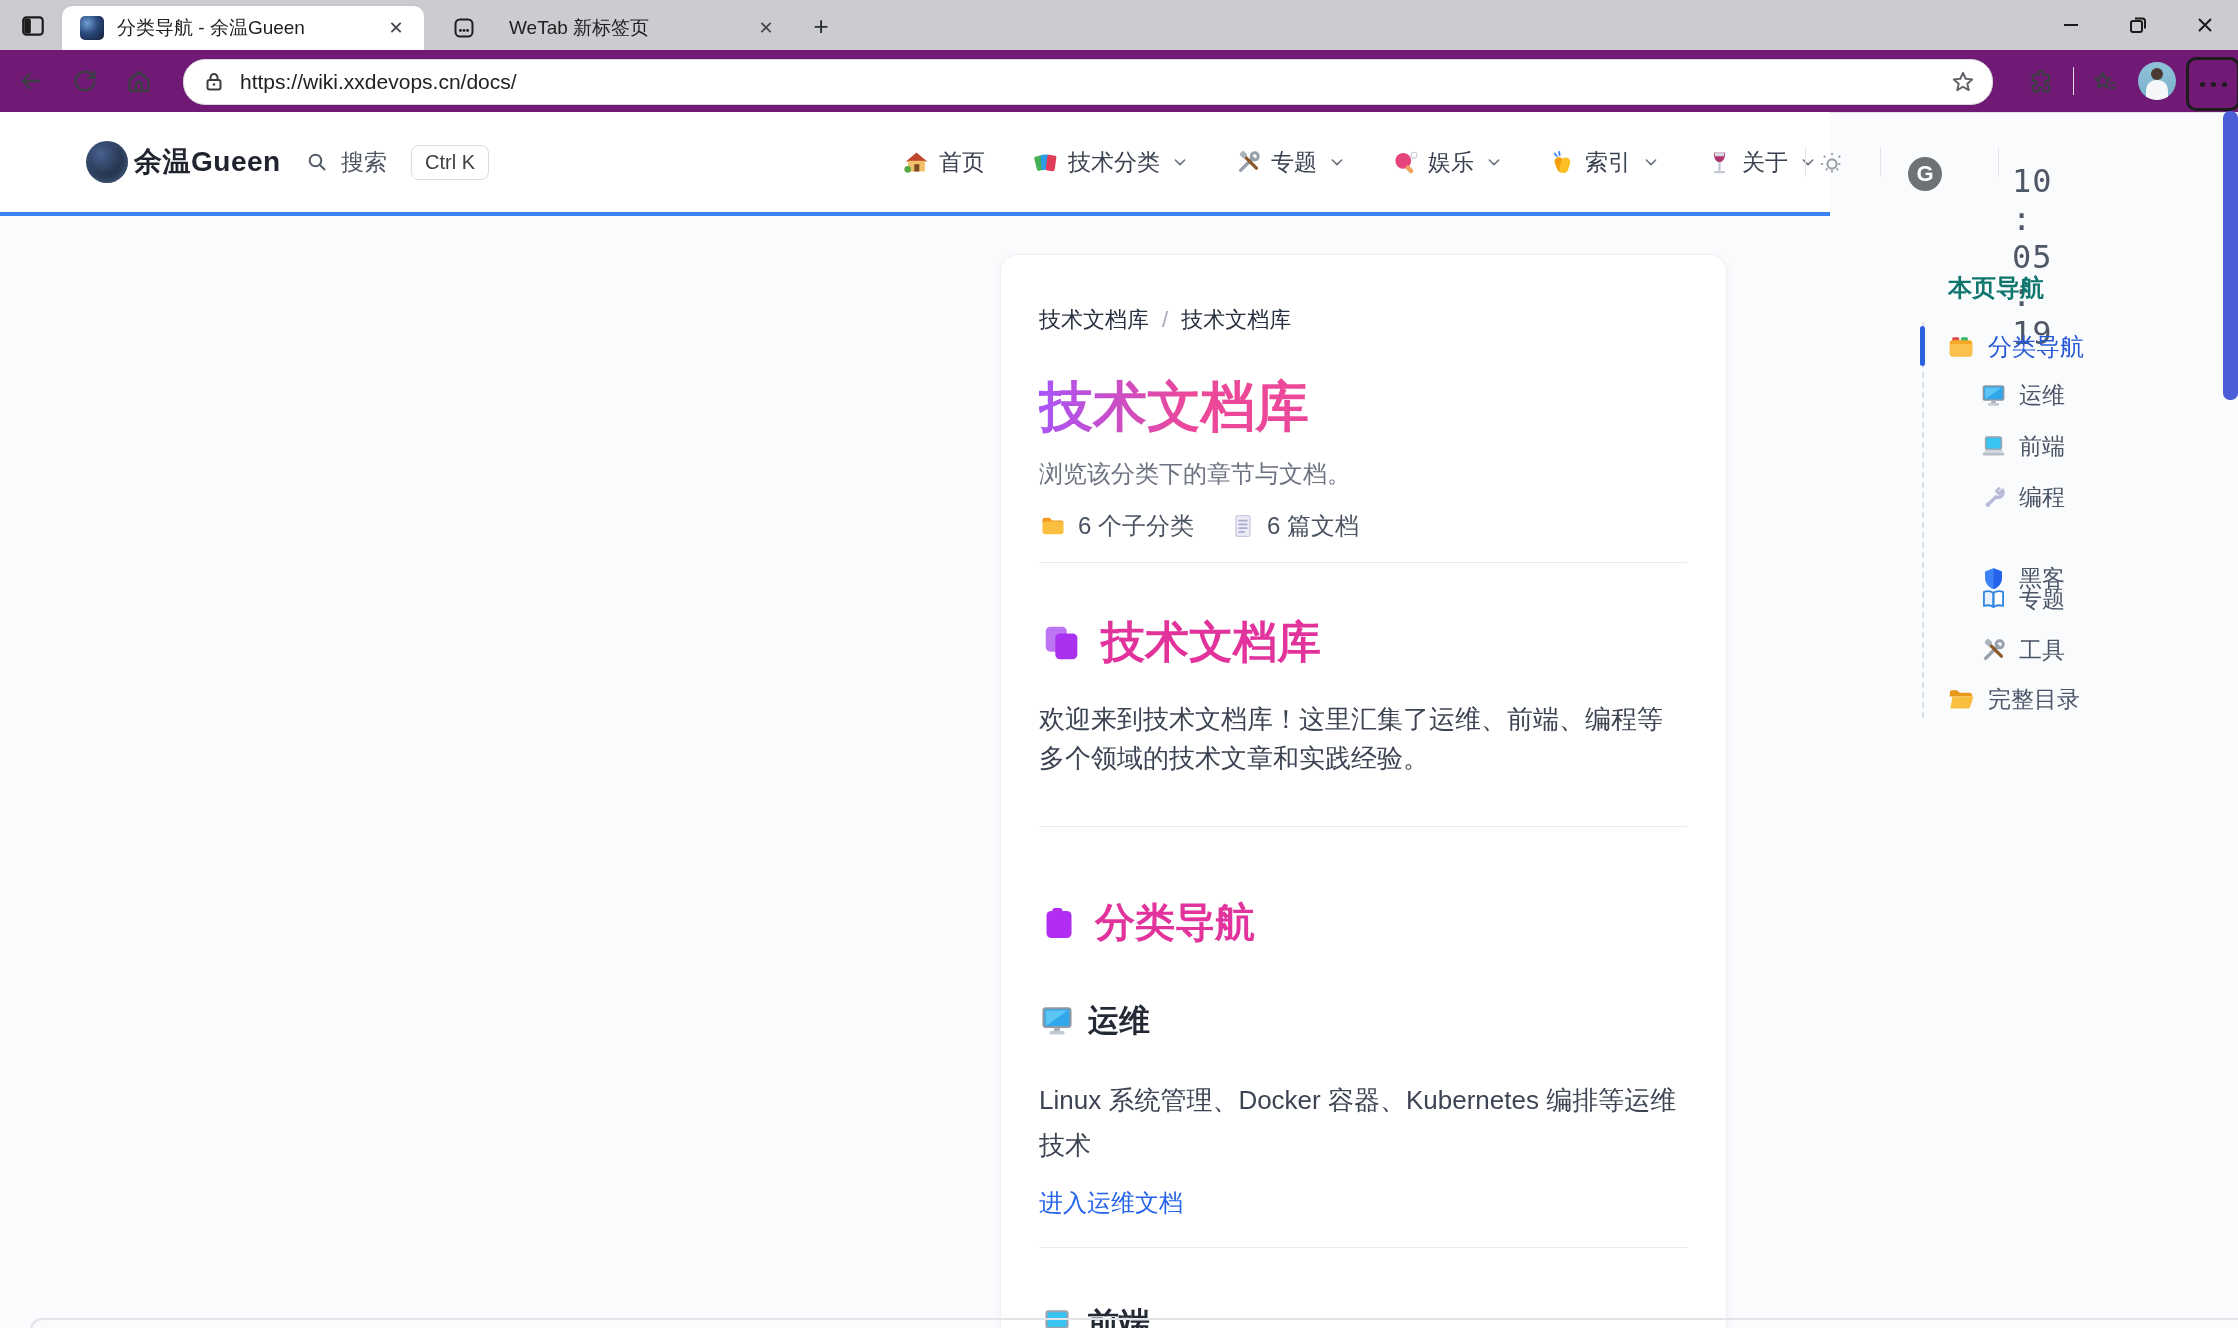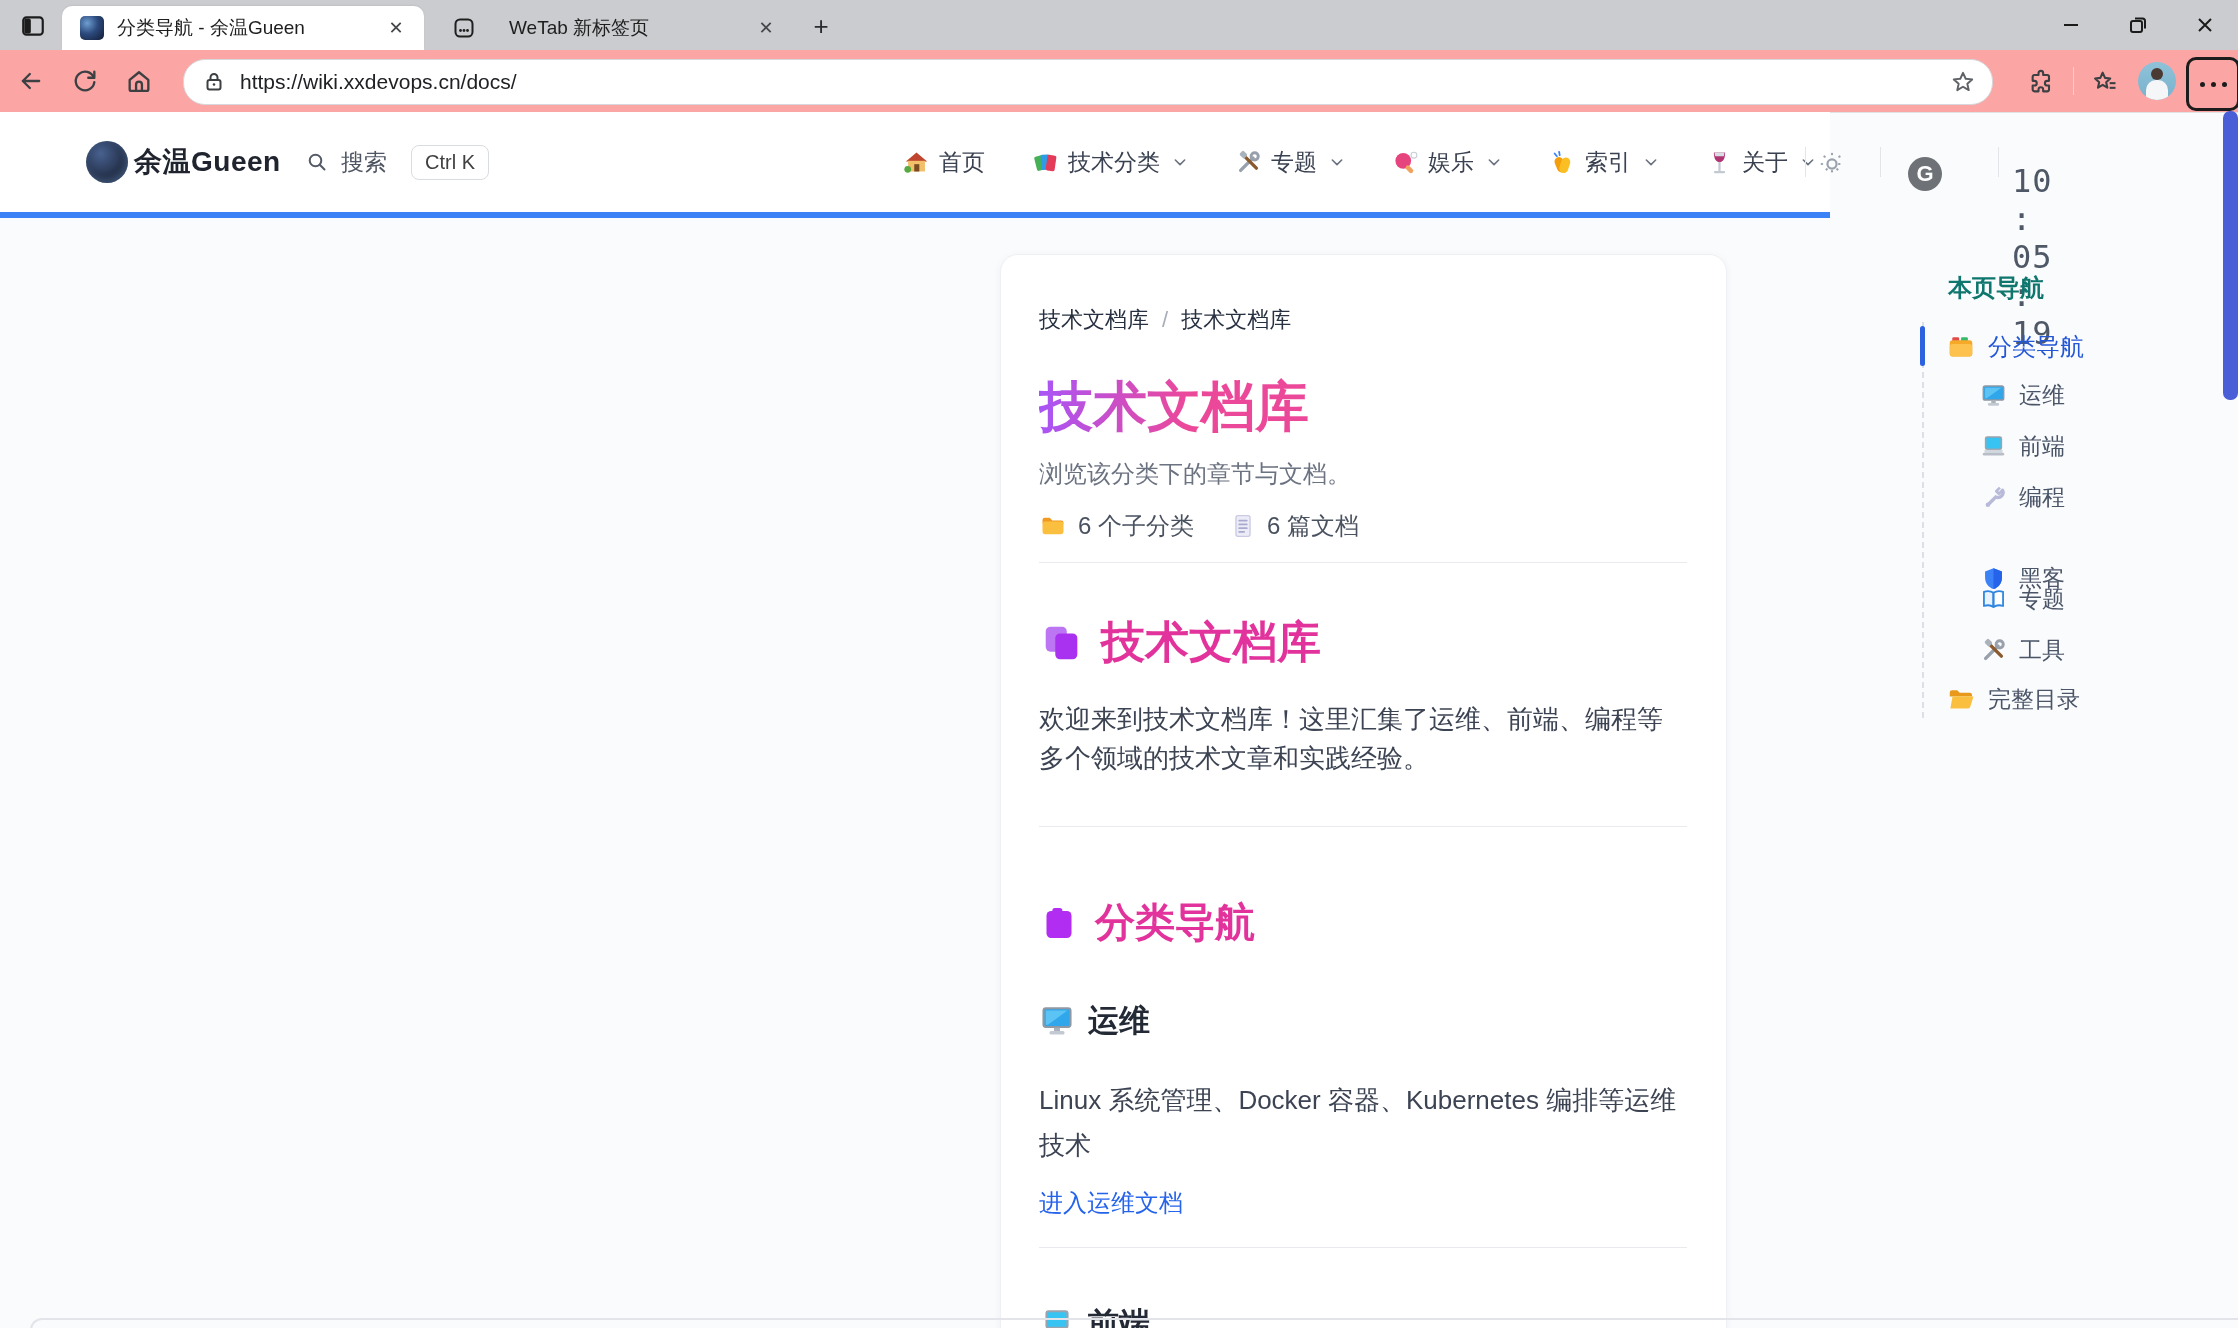--- a/index.html
+++ b/index.html
@@ -14,37 +14,37 @@
   .tab.active{left:62px;width:362px;background:#ffffff;border-radius:10px 10px 0 0;box-shadow:0 -1px 2px rgba(0,0,0,.06);}
   .tab.inactive{left:434px;width:360px;gap:20px;}
   .tab .fav{margin-left:18px;flex:0 0 auto;}
   .tab .t-title{margin-left:13px;font-size:19px;color:#1e1e1e;white-space:nowrap;overflow:hidden;flex:1 1 auto;}
   .tab .t-close{margin:0 14px 0 8px;width:28px;height:28px;border-radius:6px;display:flex;align-items:center;justify-content:center;color:#45474a;font-size:18px;flex:0 0 auto;}
   .site-fav{width:24px;height:24px;border-radius:5px;background:radial-gradient(circle at 30% 30%,#6f9ed0 0%,#2c4a7d 45%,#121b33 100%);}
   .newtab-btn{position:absolute;left:806px;top:11px;width:30px;height:30px;display:flex;align-items:center;justify-content:center;color:#2a2c2f;font-size:26px;font-weight:400;}
   .wincontrols{position:absolute;right:0;top:0;height:50px;display:flex;}
   .winbtn{width:67px;height:50px;display:flex;align-items:center;justify-content:center;color:#1b1b1b;}
 
-  .toolbar{position:absolute;left:0;top:50px;width:2238px;height:62px;background:#fca5a5;border-bottom:1px solid #e0e2e6;}
+  .toolbar{position:absolute;left:0;top:50px;width:2238px;height:62px;background:#701a75;border-bottom:1px solid #e0e2e6;}
   .nav-ico{position:absolute;top:14px;width:34px;height:34px;display:flex;align-items:center;justify-content:center;}
   .pill{position:absolute;left:183px;top:9px;width:1808px;height:44px;background:#fff;border:1px solid #d6d8db;border-radius:22px;display:flex;align-items:center;}
   .pill .lock{margin-left:18px;}
   .pill .url{margin-left:14px;font-size:21px;color:#202124;flex:1 1 auto;white-space:nowrap;}
   .pill .pillstar{margin-right:16px;}
   .tb-ico{position:absolute;top:14px;width:36px;height:36px;display:flex;align-items:center;justify-content:center;}
   .tb-divider{position:absolute;top:17px;width:1px;height:28px;background:#d8dadd;}
   .profile-avatar{position:absolute;left:2138px;top:12px;width:38px;height:38px;border-radius:50%;background:linear-gradient(180deg,#8fc2d9 0%,#79b1cc 100%);overflow:hidden;}
   .profile-avatar .head{position:absolute;left:13px;top:6px;width:12px;height:12px;border-radius:50%;background:#4b3a33;}
   .profile-avatar .body{position:absolute;left:8px;top:18px;width:22px;height:22px;border-radius:10px 10px 0 0;background:#f4f6f7;}
   .menu-ring{position:absolute;left:2186px;top:7px;width:48px;height:48px;border:3px solid #1c1c1c;border-radius:10px;display:flex;align-items:center;justify-content:center;}
   .dots{display:flex;gap:6px;}
   .dots i{width:5px;height:5px;border-radius:50%;background:#1c1c1c;}
 
   
-  .siteheader{position:absolute;left:0;top:112px;width:1830px;height:100px;background:#ffffff;border-bottom:6px solid #3b82f6;}
+  .siteheader{position:absolute;left:0;top:112px;width:1830px;height:100px;background:#ffffff;border-bottom:4px solid #3b82f6;}
   .logo{position:absolute;left:86px;top:29px;display:flex;align-items:center;}
   .logo-avatar{width:42px;height:42px;border-radius:50%;background:radial-gradient(circle at 35% 30%,#47618f 0%,#27344f 55%,#121827 100%);box-shadow:inset -2px -3px 6px rgba(120,170,220,.35);}
   .logo-name{margin-left:6px;font-size:28px;font-weight:bold;color:#20242e;letter-spacing:.5px;}
   .searchbox{position:absolute;left:305px;top:29px;height:42px;display:flex;align-items:center;}
   .search-label{margin-left:12px;font-size:23px;color:#4f5663;}
   .kbd{margin-left:24px;padding:5px 13px;border:1px solid #d9dce1;border-radius:8px;font-size:20px;color:#404040;background:#fff;}
   .mainnav{position:absolute;left:903px;top:0;height:100px;display:flex;align-items:center;gap:47px;}
   .mnav-item{display:flex;align-items:center;gap:9px;font-size:23px;color:#3a4150;white-space:nowrap;}
   .mnav-item .chev{margin-left:3px;}
   .hdr-divider{position:absolute;top:35px;width:1px;height:30px;background:#e3e5e9;}

